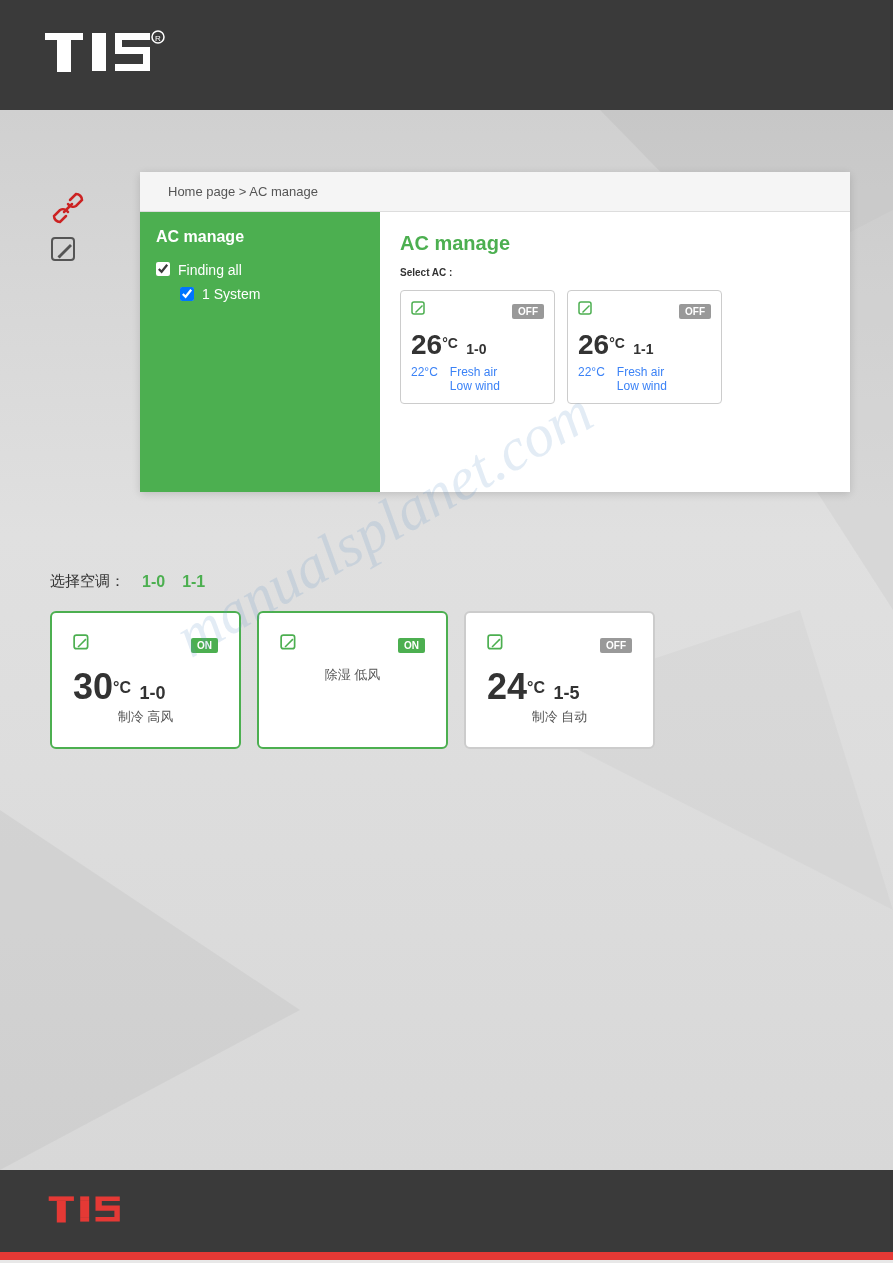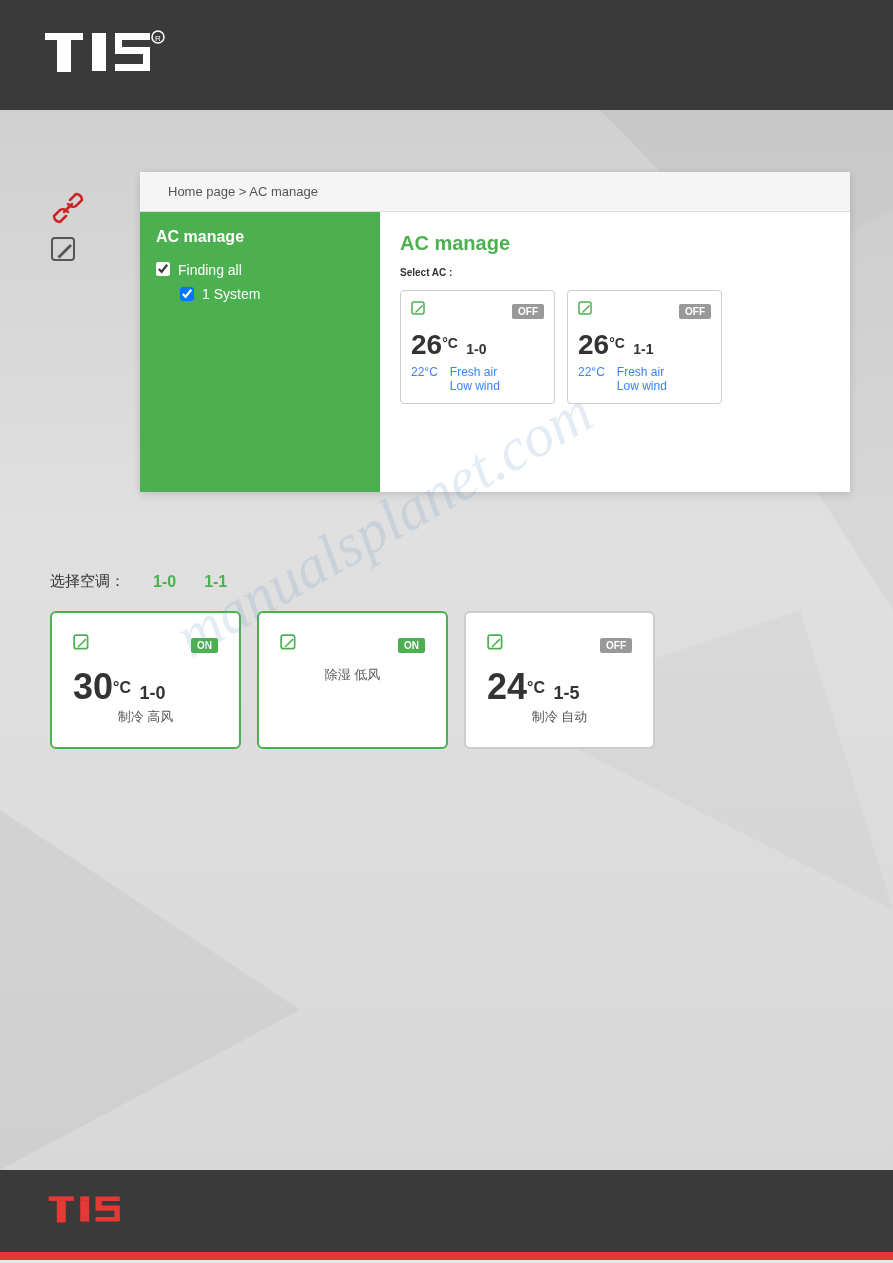--- a/index.html
+++ b/index.html
@@ -213,21 +213,21 @@
     .bottom-section {
       margin-top: 40px;
       padding: 0 10px;
       position: relative;
       z-index: 1;
     }
 
     .select-label-row {
       display: flex;
       align-items: center;
-      gap: 28px;
+      gap: 17px;
       margin-bottom: 20px;
       font-size: 16px;
     }
     .select-label {
       color: #333;
       font-size: 15px;
     }
     .select-value {
       color: #4caf50;
       font-size: 16px;

